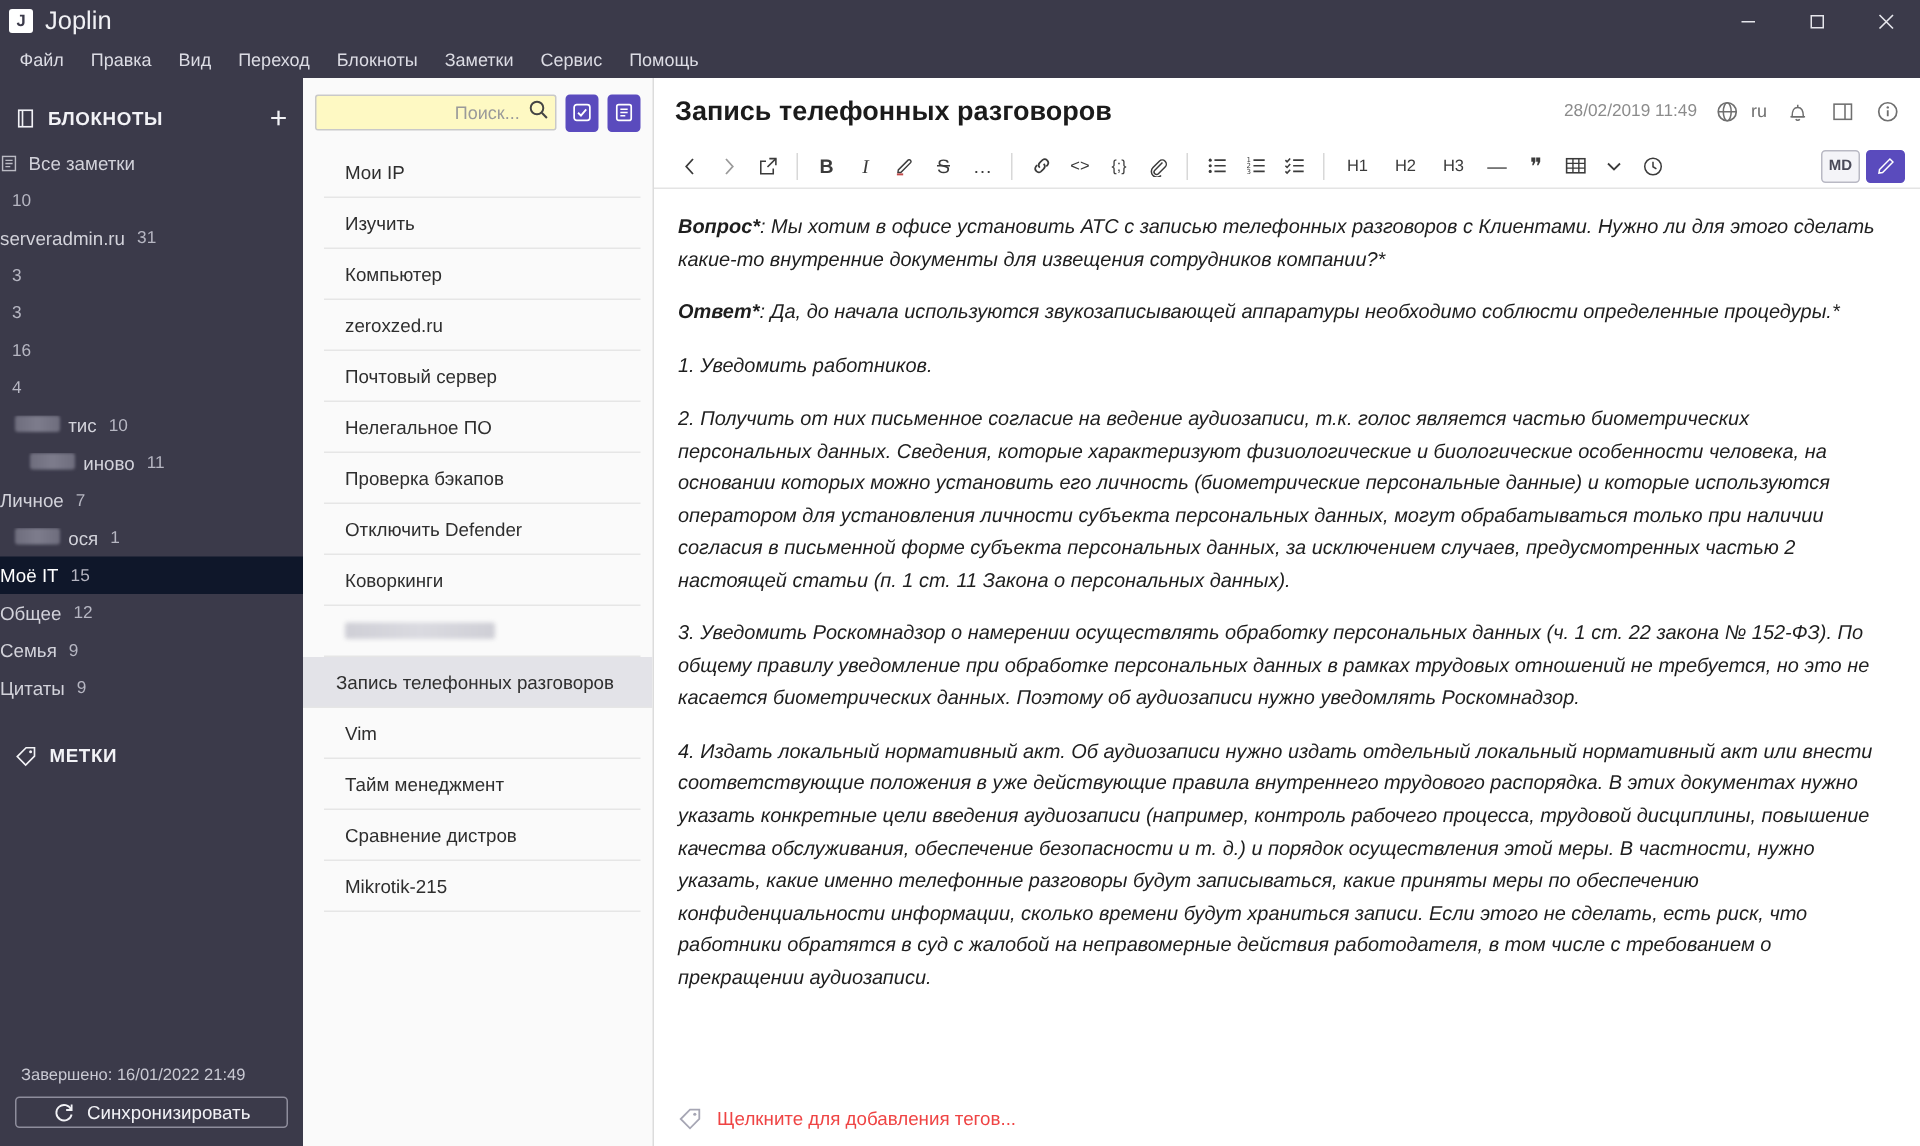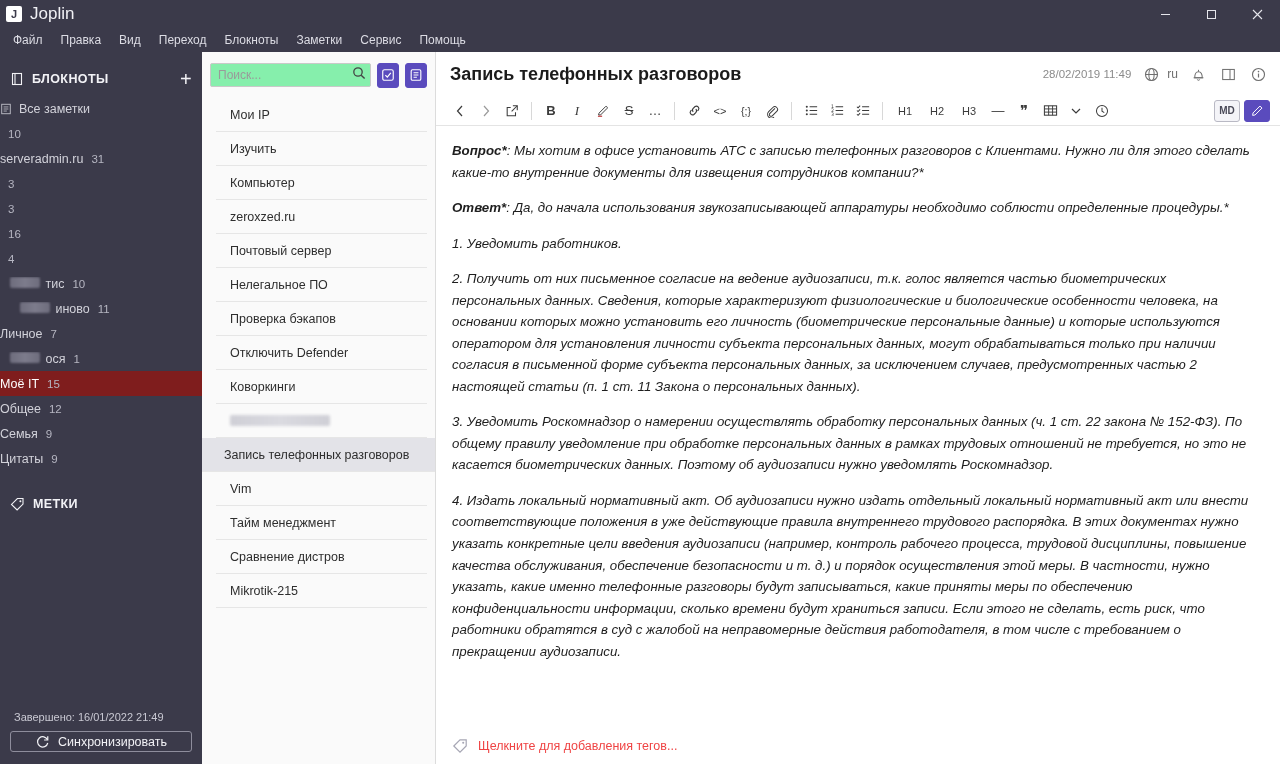--- a/index.html
+++ b/index.html
@@ -95,21 +95,21 @@
   }
   .sb-row {
     display: flex; align-items: center;
     height: 25px;
     padding: 0 10px 0 0;
     white-space: nowrap;
     color: #d2d2da;
   }
   .sb-row .label { overflow: hidden; text-overflow: ellipsis; }
   .sb-row .count { margin-left: 8px; color: #b6b6c2; font-size: 11.5px; }
-  .sb-row.selected { background: #7f1d1d; color: #ffffff; }
+  .sb-row.selected { background: #0f172a; color: #ffffff; }
   .sb-row .icon-all { margin-right: 7px; opacity:.85; display:flex; }
   .blurred {
     display: inline-block;
     background: linear-gradient(90deg,#6e6d7d,#7d7c8c,#6e6d7d);
     border-radius: 2px;
     color: transparent;
     filter: blur(1.2px);
     height: 11px;
   }
   .sb-tags {
@@ -158,26 +158,27 @@
   }
   .search-wrap {
     flex: 1 1 auto;
     position: relative;
     height: 24px;
   }
   .search-input {
     width: 100%; height: 24px;
     border: 1px solid #c9c9c9;
     border-radius: 2px;
-    background: #86efac;
+    background: #fef9c3;
     font-size: 12px;
     padding: 0 24px 0 7px;
     color: #333;
     outline: none;
     font-family: "Liberation Sans", sans-serif;
+    text-align: right;
   }
   .search-input::placeholder { color: #9a9a9a; }
   .search-icon {
     position: absolute; right: 5px; top: 3px;
     color: #555;
     display: flex;
   }
   .nl-btn {
     width: 25px; height: 25px;
     border: 1px solid #5b4bbf;
@@ -657,21 +658,21 @@
           <div class="tb-chip active">
             <svg width="13" height="13" viewBox="0 0 16 16">
                 <path d="M2.5 11 L11 2.5 L13.5 5 L5 13.5 L2 14 Z" fill="none" stroke="#fff" stroke-width="1.2"></path>
               </svg>
           </div>
         </div>
       </div>
 
       <div class="note-body" id="note-body">
           <p><b>Вопрос*</b><span>: Мы хотим в офисе установить АТС с записью телефонных разговоров с Клиентами. Нужно ли для этого сделать какие-то внутренние документы для извещения сотрудников компании?*</span></p>
-          <p><b>Ответ*</b><span>: Да, до начала использования звукозаписывающей аппаратуры необходимо соблюсти определенные процедуры.*</span></p>
+          <p><b>Ответ*</b><span>: Да, до начала используются звукозаписывающей аппаратуры необходимо соблюсти определенные процедуры.*</span></p>
           <p><span>1. Уведомить работников.</span></p>
           <p><span>2. Получить от них письменное согласие на ведение аудиозаписи, т.к. голос является частью биометрических персональных данных. Сведения, которые характеризуют физиологические и биологические особенности человека, на основании которых можно установить его личность (биометрические персональные данные) и которые используются оператором для установления личности субъекта персональных данных, могут обрабатываться только при наличии согласия в письменной форме субъекта персональных данных, за исключением случаев, предусмотренных частью 2 настоящей статьи (п. 1 ст. 11 Закона о персональных данных).</span></p>
           <p><span>3. Уведомить Роскомнадзор о намерении осуществлять обработку персональных данных (ч. 1 ст. 22 закона № 152-ФЗ). По общему правилу уведомление при обработке персональных данных в рамках трудовых отношений не требуется, но это не касается биометрических данных. Поэтому об аудиозаписи нужно уведомлять Роскомнадзор.</span></p>
           <p><span>4. Издать локальный нормативный акт. Об аудиозаписи нужно издать отдельный локальный нормативный акт или внести соответствующие положения в уже действующие правила внутреннего трудового распорядка. В этих документах нужно указать конкретные цели введения аудиозаписи (например, контроль рабочего процесса, трудовой дисциплины, повышение качества обслуживания, обеспечение безопасности и т. д.) и порядок осуществления этой меры. В частности, нужно указать, какие именно телефонные разговоры будут записываться, какие приняты меры по обеспечению конфиденциальности информации, сколько времени будут храниться записи. Если этого не сделать, есть риск, что работники обратятся в суд с жалобой на неправомерные действия работодателя, в том числе с требованием о прекращении аудиозаписи.</span></p>
         </div>
 
       <div class="tagbar">
         <span class="tag-icon">
           <svg width="16" height="16" viewBox="0 0 16 16">
               <path d="M8 1.8 H14.2 V8 L8 14.2 L1.8 8 Z" fill="none" stroke="#a6a6b4" stroke-width="1.2"></path>

